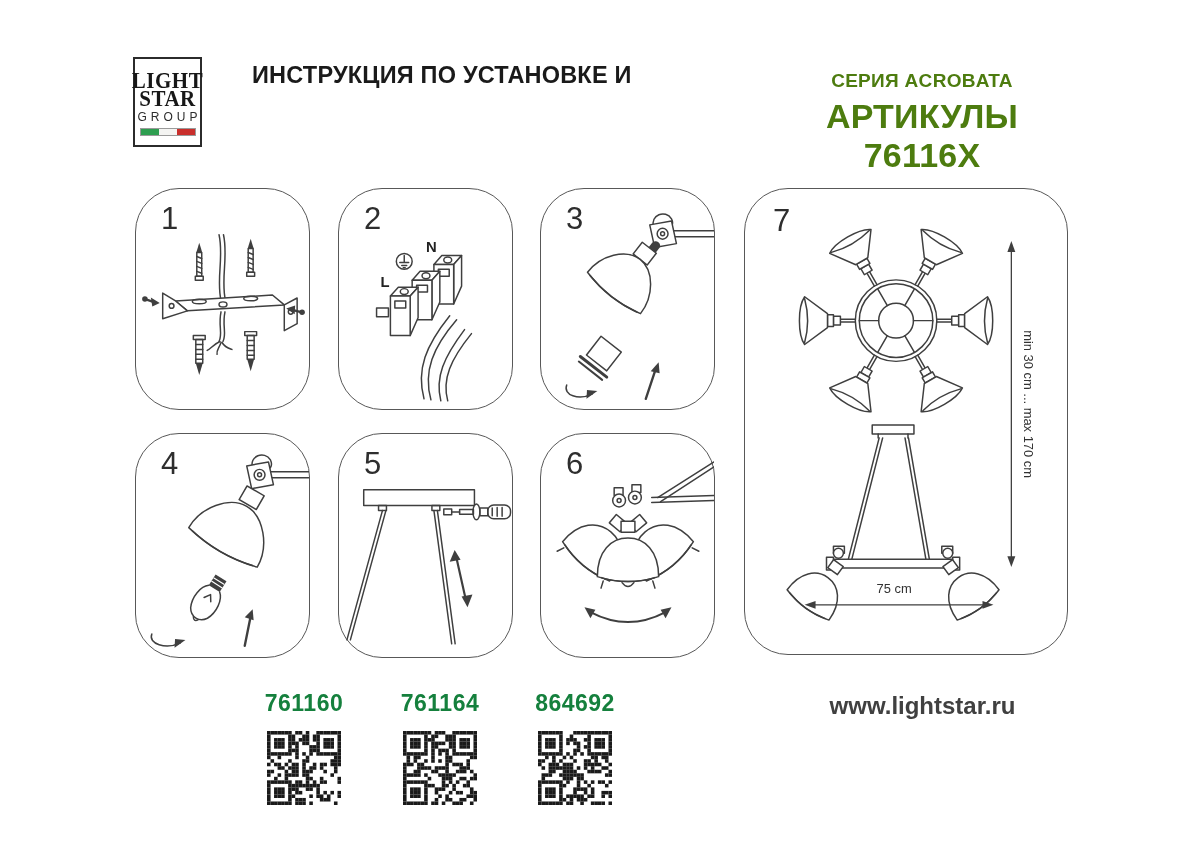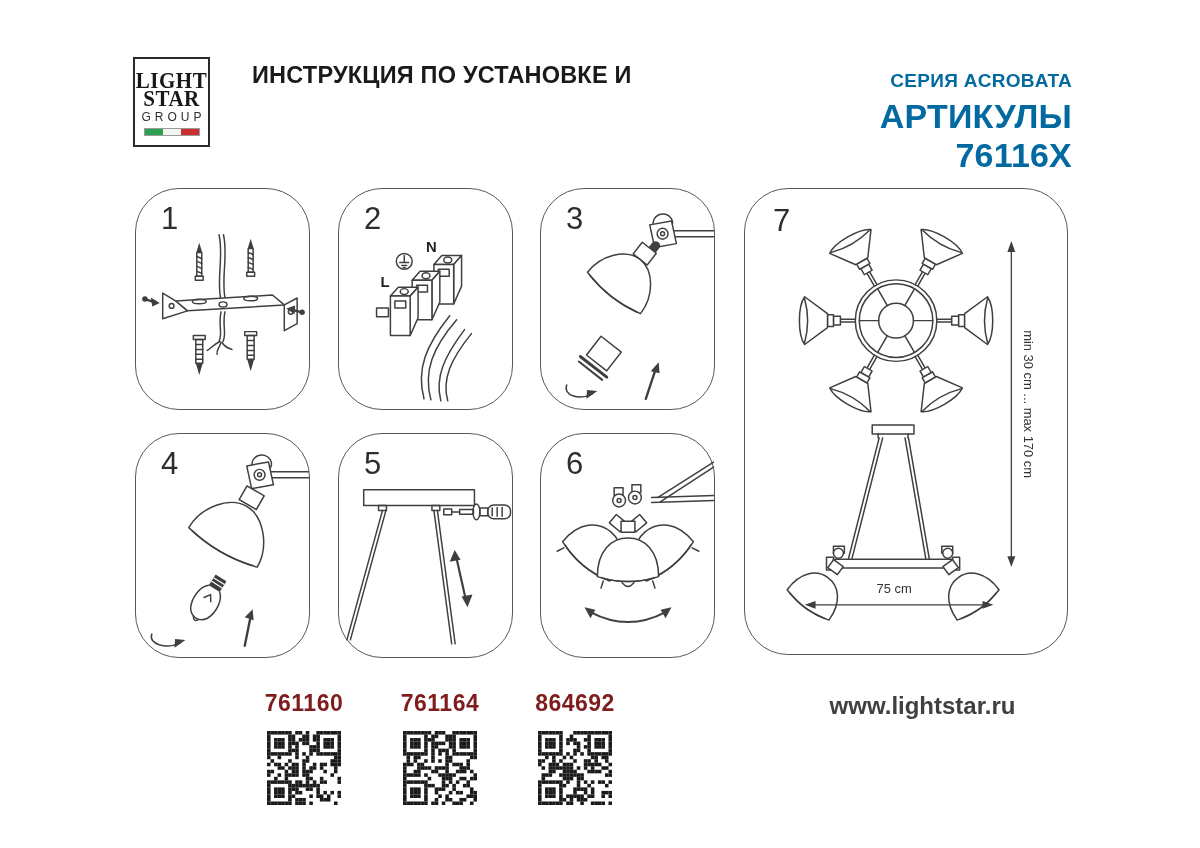--- a/index.html
+++ b/index.html
@@ -2,62 +2,62 @@
 <html style="--line: #3f3f3f; --text: #1f1f1f; --flag-green: #2e9e50; --flag-white: #f4f4f2; --flag-red: #c92f2c;"><head>
 <meta charset="utf-8">
 <style>
   html,body{margin:0;padding:0;}
   body{
     width:1200px;height:848px;position:relative;background:#fff;
     font-family:"Liberation Sans",sans-serif;color:#1f1f1f;overflow:hidden;
   }
   
   .logo-box{
-    position:absolute;left:133px;top:57px;width:77px;height:90px;
+    position:absolute;left:133px;top:57px;width:69px;height:90px;
     border:2.5px solid #2b2b2b;background:#fff;box-sizing:border-box;
     display:flex;flex-direction:column;align-items:center;justify-content:center;padding-top:2px;
   }
   .logo-word{
     font-family:"Liberation Serif",serif;font-weight:700;font-size:21px;line-height:18px;
     letter-spacing:.5px;color:#171717;transform:scaleY(1.12);
   }
   .logo-group{
     font-family:"Liberation Sans",sans-serif;font-size:12px;letter-spacing:4px;
     color:#2d2d2d;margin-top:3px;text-indent:4px;
   }
   .flag{display:flex;width:56px;height:8px;margin-top:4px;border:1px solid #9a9a9a;box-sizing:border-box;}
   .flag span{flex:1;}
   .flag .g{background:var(--flag-green,#2e9e50);}
   .flag .w{background:var(--flag-white,#f4f4f2);}
   .flag .r{background:var(--flag-red,#c92f2c);}
   .main-title{
     position:absolute;left:252px;top:62px;width:440px;
     font-size:23.5px;font-weight:700;line-height:27px;letter-spacing:.2px;color:#1a1a1a;
   }
-  .right-head{position:absolute;left:772px;top:70px;width:300px;text-align:right;color:#0369a1;}
+  .right-head{position:absolute;left:772px;top:70px;width:300px;text-align:center;color:#4d7c0f;}
   .series-line{font-size:19px;font-weight:700;letter-spacing:.3px;}
   .articles-line{font-size:34px;font-weight:700;margin-top:5px;letter-spacing:.2px;}
   
   .panel{
     position:absolute;background:#fff;border:1.5px solid #585858;border-radius:44px;box-sizing:border-box;
   }
   .step-num{position:absolute;left:25px;top:12px;font-size:31px;color:#2e2e2e;}
   .panel svg.art{position:absolute;left:0;top:0;width:100%;height:100%;}
   .art path,.art rect,.art circle,.art ellipse,.art line,.art polyline{
     fill:none;stroke:var(--line,#404040);stroke-width:1.5;stroke-linecap:round;stroke-linejoin:round;
   }
   .art .fill{fill:var(--line,#404040);stroke:none;}
   .art .face{fill:#fff;stroke:var(--line,#404040);}
   .art .wht{stroke:#fff;stroke-width:1.2;}
   .art text{fill:#333;stroke:none;font-family:"Liberation Sans",sans-serif;}
   .art text.lbl{font-weight:700;font-size:15px;fill:#222;}
   .art text.dim{font-size:13px;fill:#333;}
   
   .article-block{position:absolute;width:110px;text-align:center;}
-  .article-num{font-size:23px;font-weight:700;color:#7f1d1d;letter-spacing:.5px;}
+  .article-num{font-size:23px;font-weight:700;color:#15803d;letter-spacing:.5px;}
   .qr{width:74px;height:74px;margin:14px auto 0;}
   .website{
     position:absolute;left:780px;top:692px;width:285px;text-align:center;
     font-size:24px;font-weight:700;color:#404040;
   }
 </style>
 </head>
 <body>
 
 <div class="logo-box">

